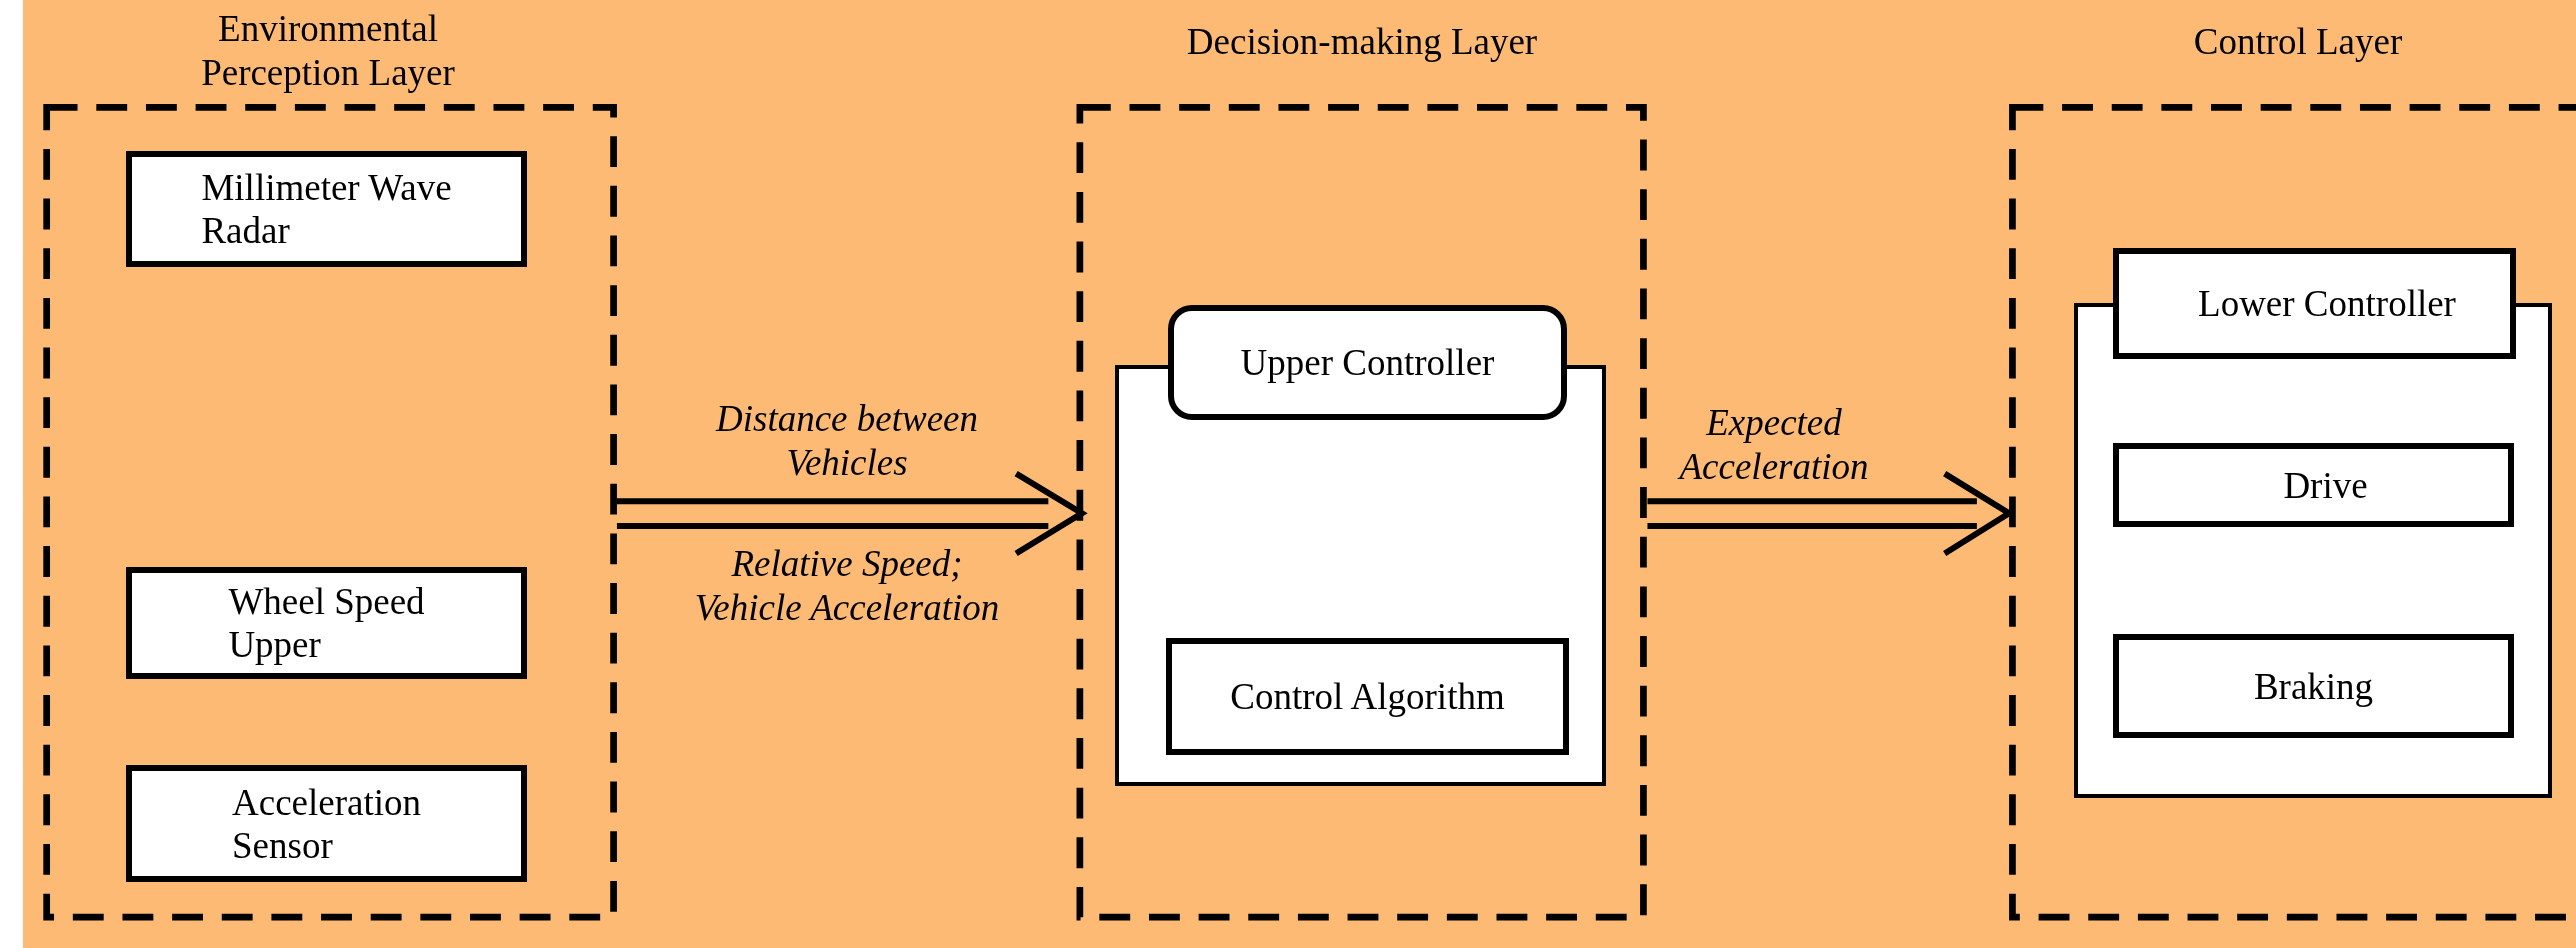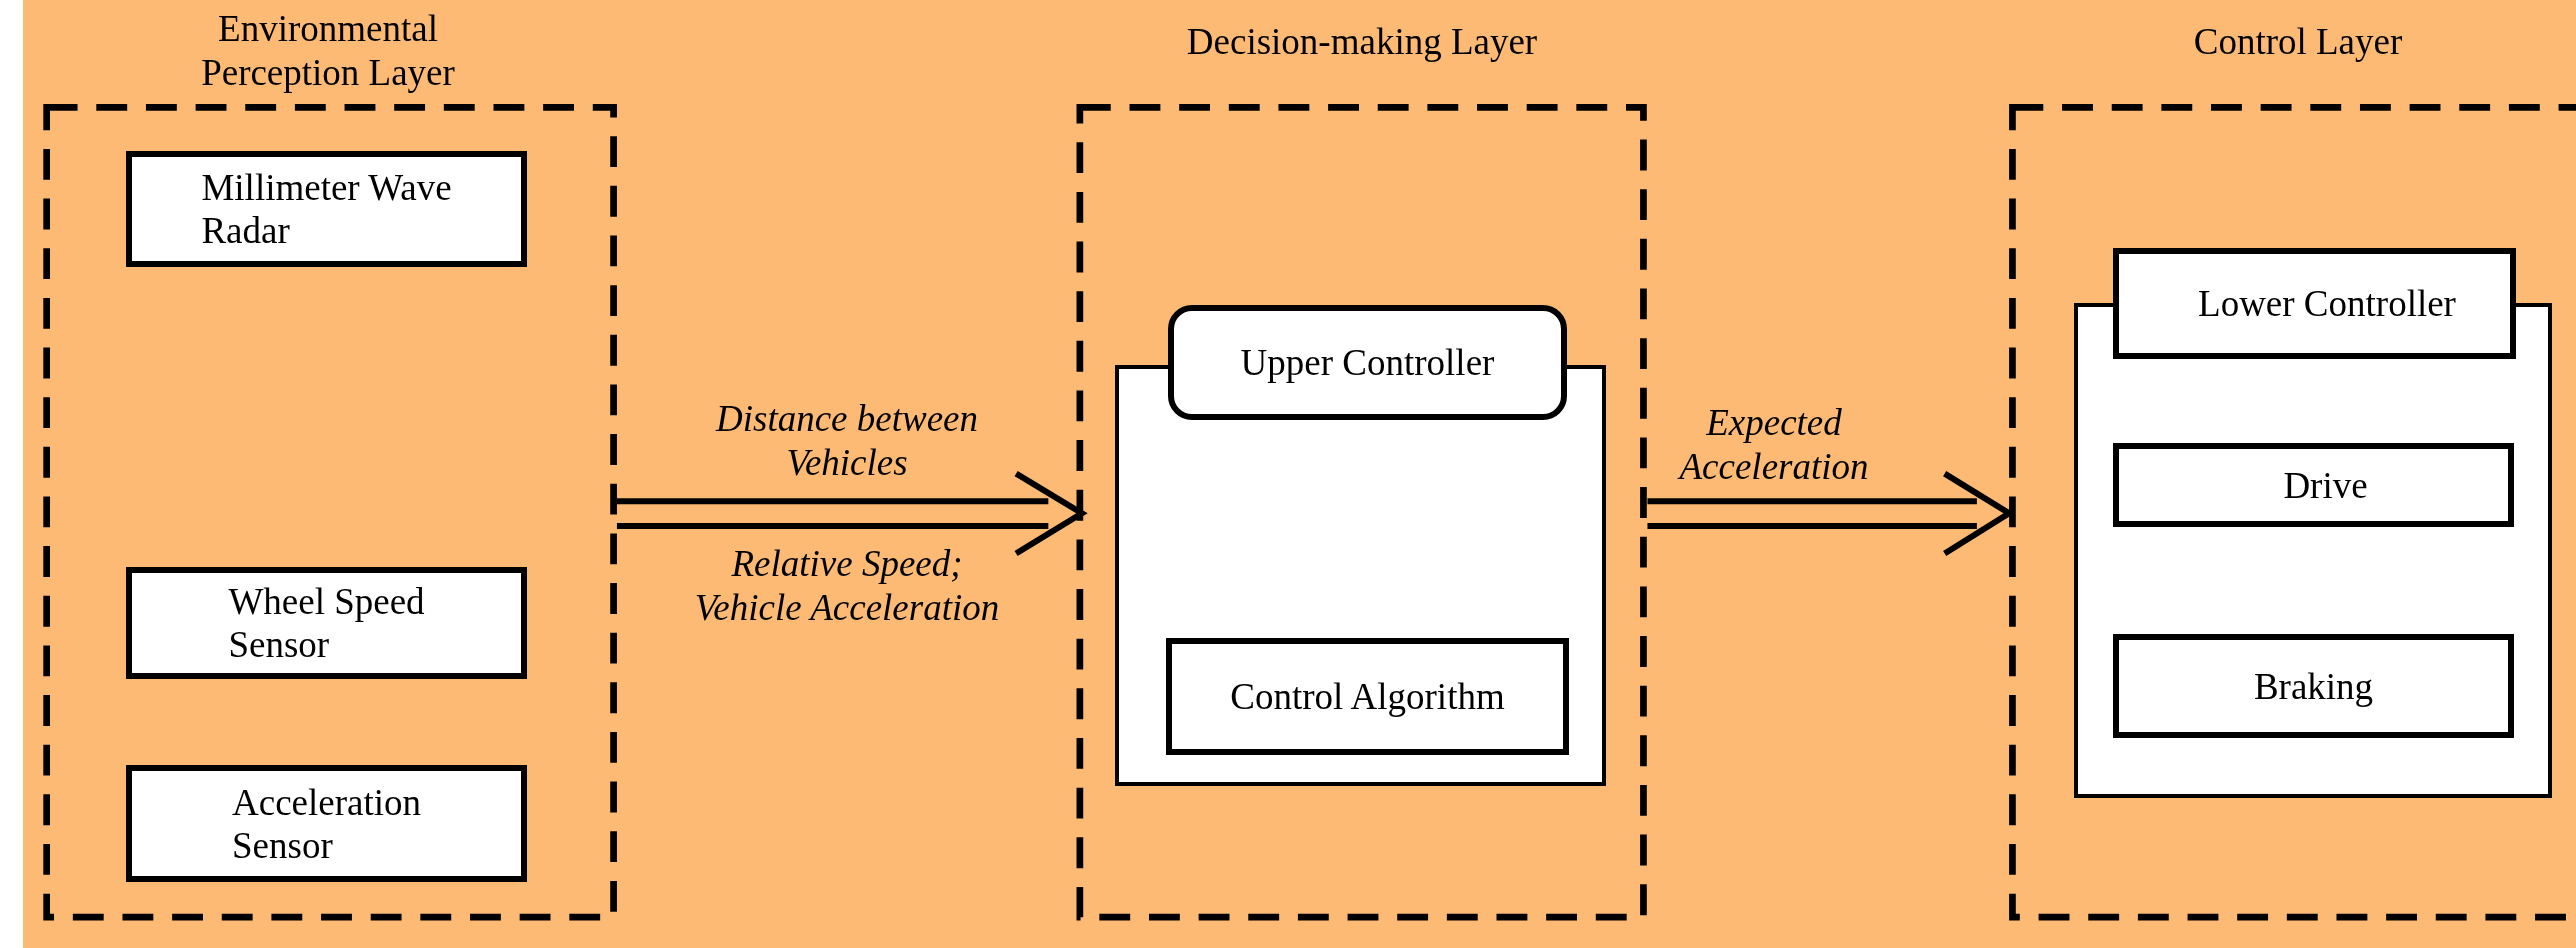--- a/index.html
+++ b/index.html
@@ -79,21 +79,21 @@
   </svg>
 
   <div class="layer-title" style="left:70px; top:6.7px;">Environmental
 Perception Layer</div>
   <div class="layer-title" style="left:1104px; top:20px;">Decision-making Layer</div>
   <div class="layer-title" style="left:2040px; top:20px;">Control Layer</div>
 
   <div class="node-box" style="left:103px; top:151px; width:401px; height:116px;">Millimeter Wave
 Radar</div>
   <div class="node-box" style="left:103px; top:567px; width:401px; height:112px;">Wheel Speed
-Sensor</div>
+Upper</div>
   <div class="node-box" style="left:103px; top:765px; width:401px; height:117px;">Acceleration
 Sensor</div>
 
   <div class="container-box" style="left:1092px; top:365px; width:491px; height:421px;"></div>
   <div class="node-box" style="left:1145px; top:305px; width:399px; height:115px;border-radius:24px;">Upper Controller</div>
   <div class="node-box" style="left:1143px; top:638px; width:403px; height:117px;">Control Algorithm</div>
 
   <div class="container-box" style="left:2051px; top:303px; width:478px; height:495px;"></div>
   <div class="node-box" style="left:2090px; top:248px; width:403px; height:111px;padding-left:25px;">Lower Controller</div>
   <div class="node-box" style="left:2090px; top:443px; width:401px; height:84px;padding-left:24px;">Drive</div>

